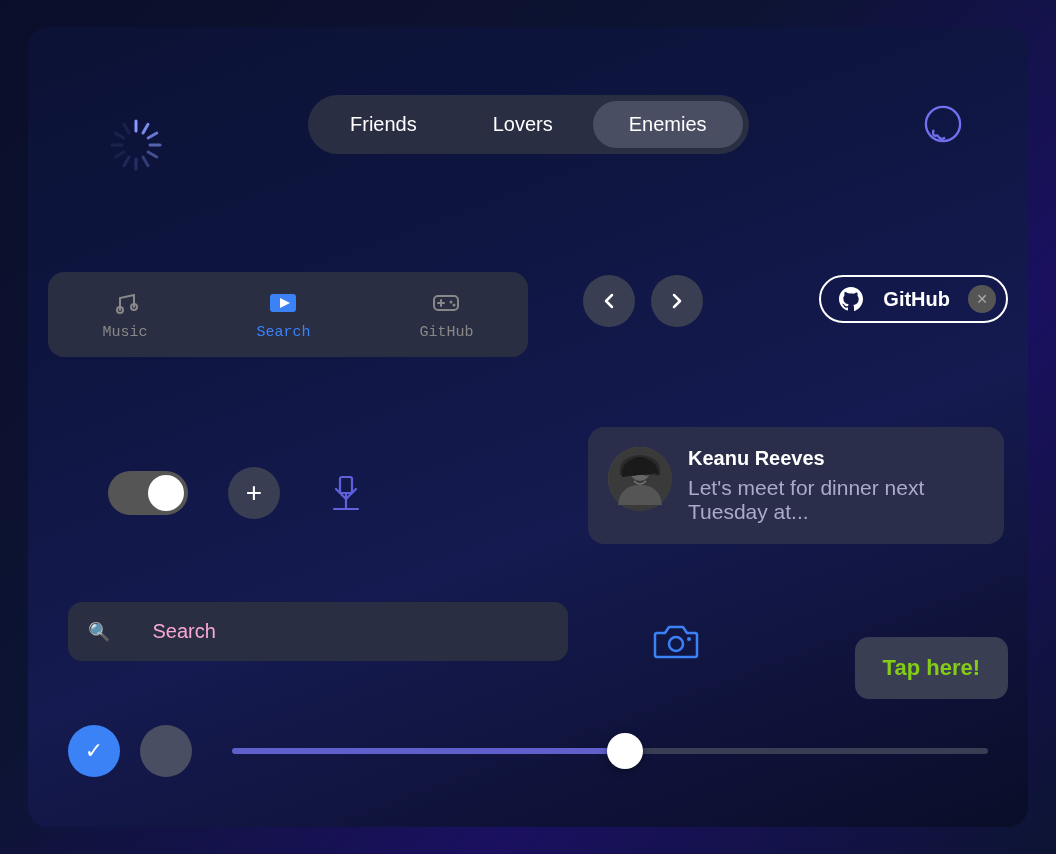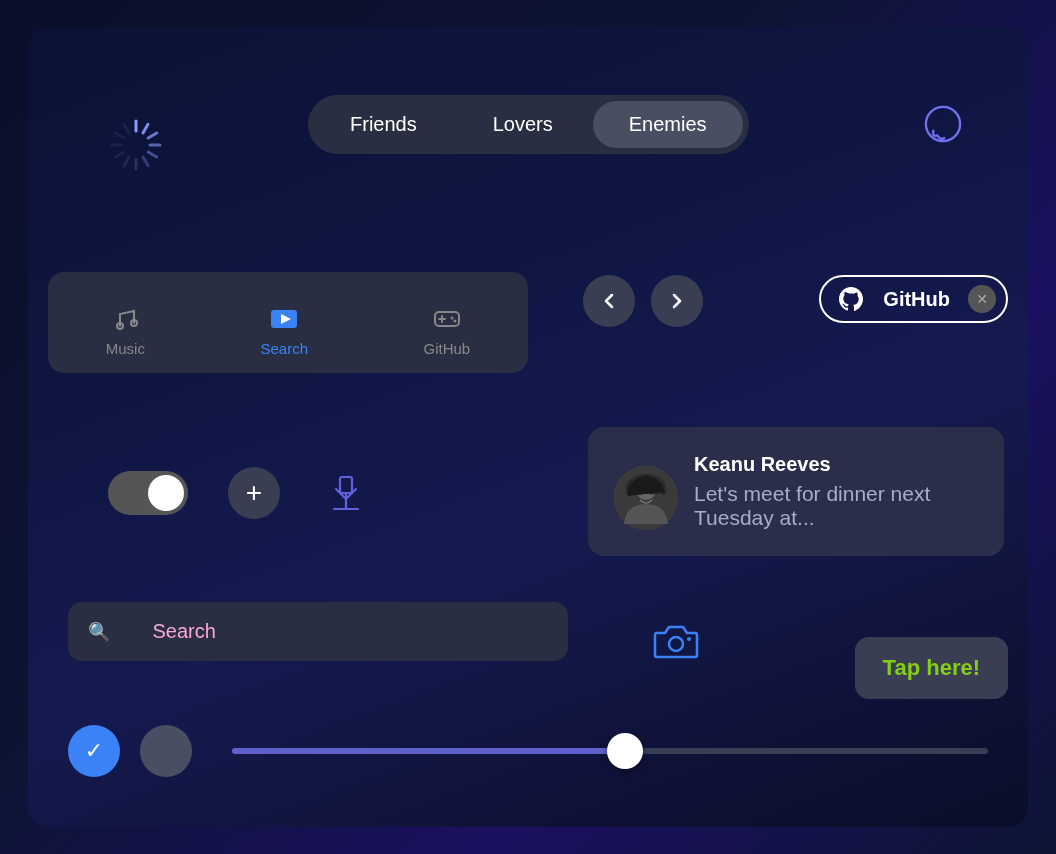--- a/index.html
+++ b/index.html
@@ -83,24 +83,25 @@
     }
 
     
     .media-tabs {
       position: absolute;
       top: 245px;
       left: 20px;
       width: 480px;
       background: #2a2e42;
       border-radius: 16px;
-      padding: 24px 0 8px 0;
+      padding: 8px 0 8px 0;
       display: flex;
       justify-content: space-around;
       align-items: center;
+      font-family: Liberation Mono, monospace;
     }
 
     .media-tab {
       display: flex;
       flex-direction: column;
       align-items: center;
       gap: 6px;
       padding: 8px 24px;
       cursor: pointer;
       color: #888;
@@ -237,23 +238,23 @@
     }
 
     
     .message-card {
       position: absolute;
       top: 400px;
       left: 560px;
       right: 24px;
       background: #2a2e4a;
       border-radius: 16px;
-      padding: 26px;
-      display: flex;
-      align-items: flex-end;
+      padding: 20px;
+      display: flex;
+      align-items: flex-start;
       gap: 16px;
     }
 
     .avatar-placeholder {
       width: 64px;
       height: 64px;
       border-radius: 50%;
       background: radial-gradient(circle at 35% 40%, #8a8a8a 0%, #4a4a4a 60%, #2a2a2a 100%);
       display: flex;
       align-items: center;

